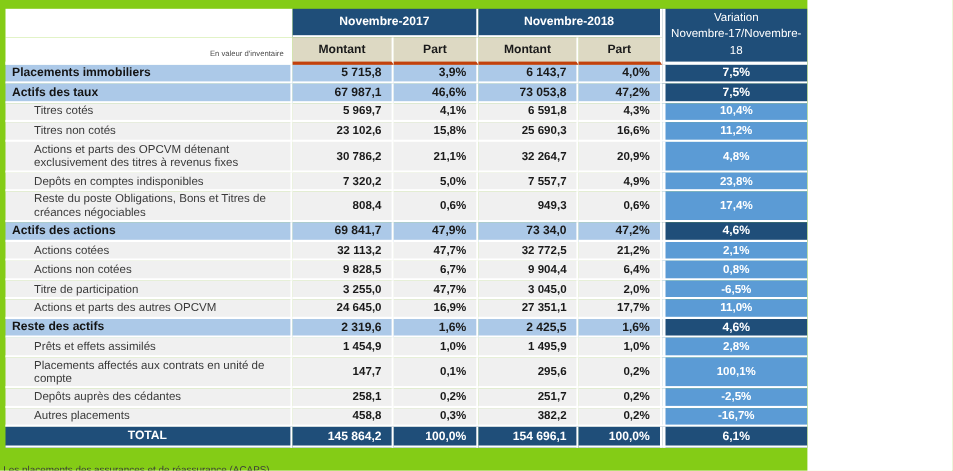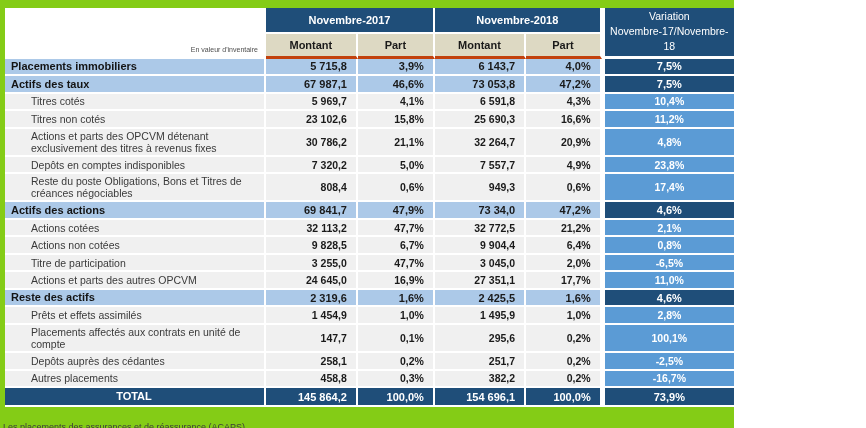--- a/index.html
+++ b/index.html
@@ -243,19 +243,19 @@
           <td class="c-num">382,2</td>
           <td class="c-num">0,2%</td>
           <td class="c-var">-16,7%</td>
         </tr>
         <tr class="total">
           <td class="c-label">TOTAL</td>
           <td class="c-num">145 864,2</td>
           <td class="c-num">100,0%</td>
           <td class="c-num">154 696,1</td>
           <td class="c-num">100,0%</td>
-          <td class="c-var">73,9%</td>
+          <td class="c-var">6,1%</td>
         </tr>
       </tbody>
   </table>
 
   <div class="footnote">Les placements des assurances et de réassurance (ACAPS)</div>
 </div>
 
 </body></html>

